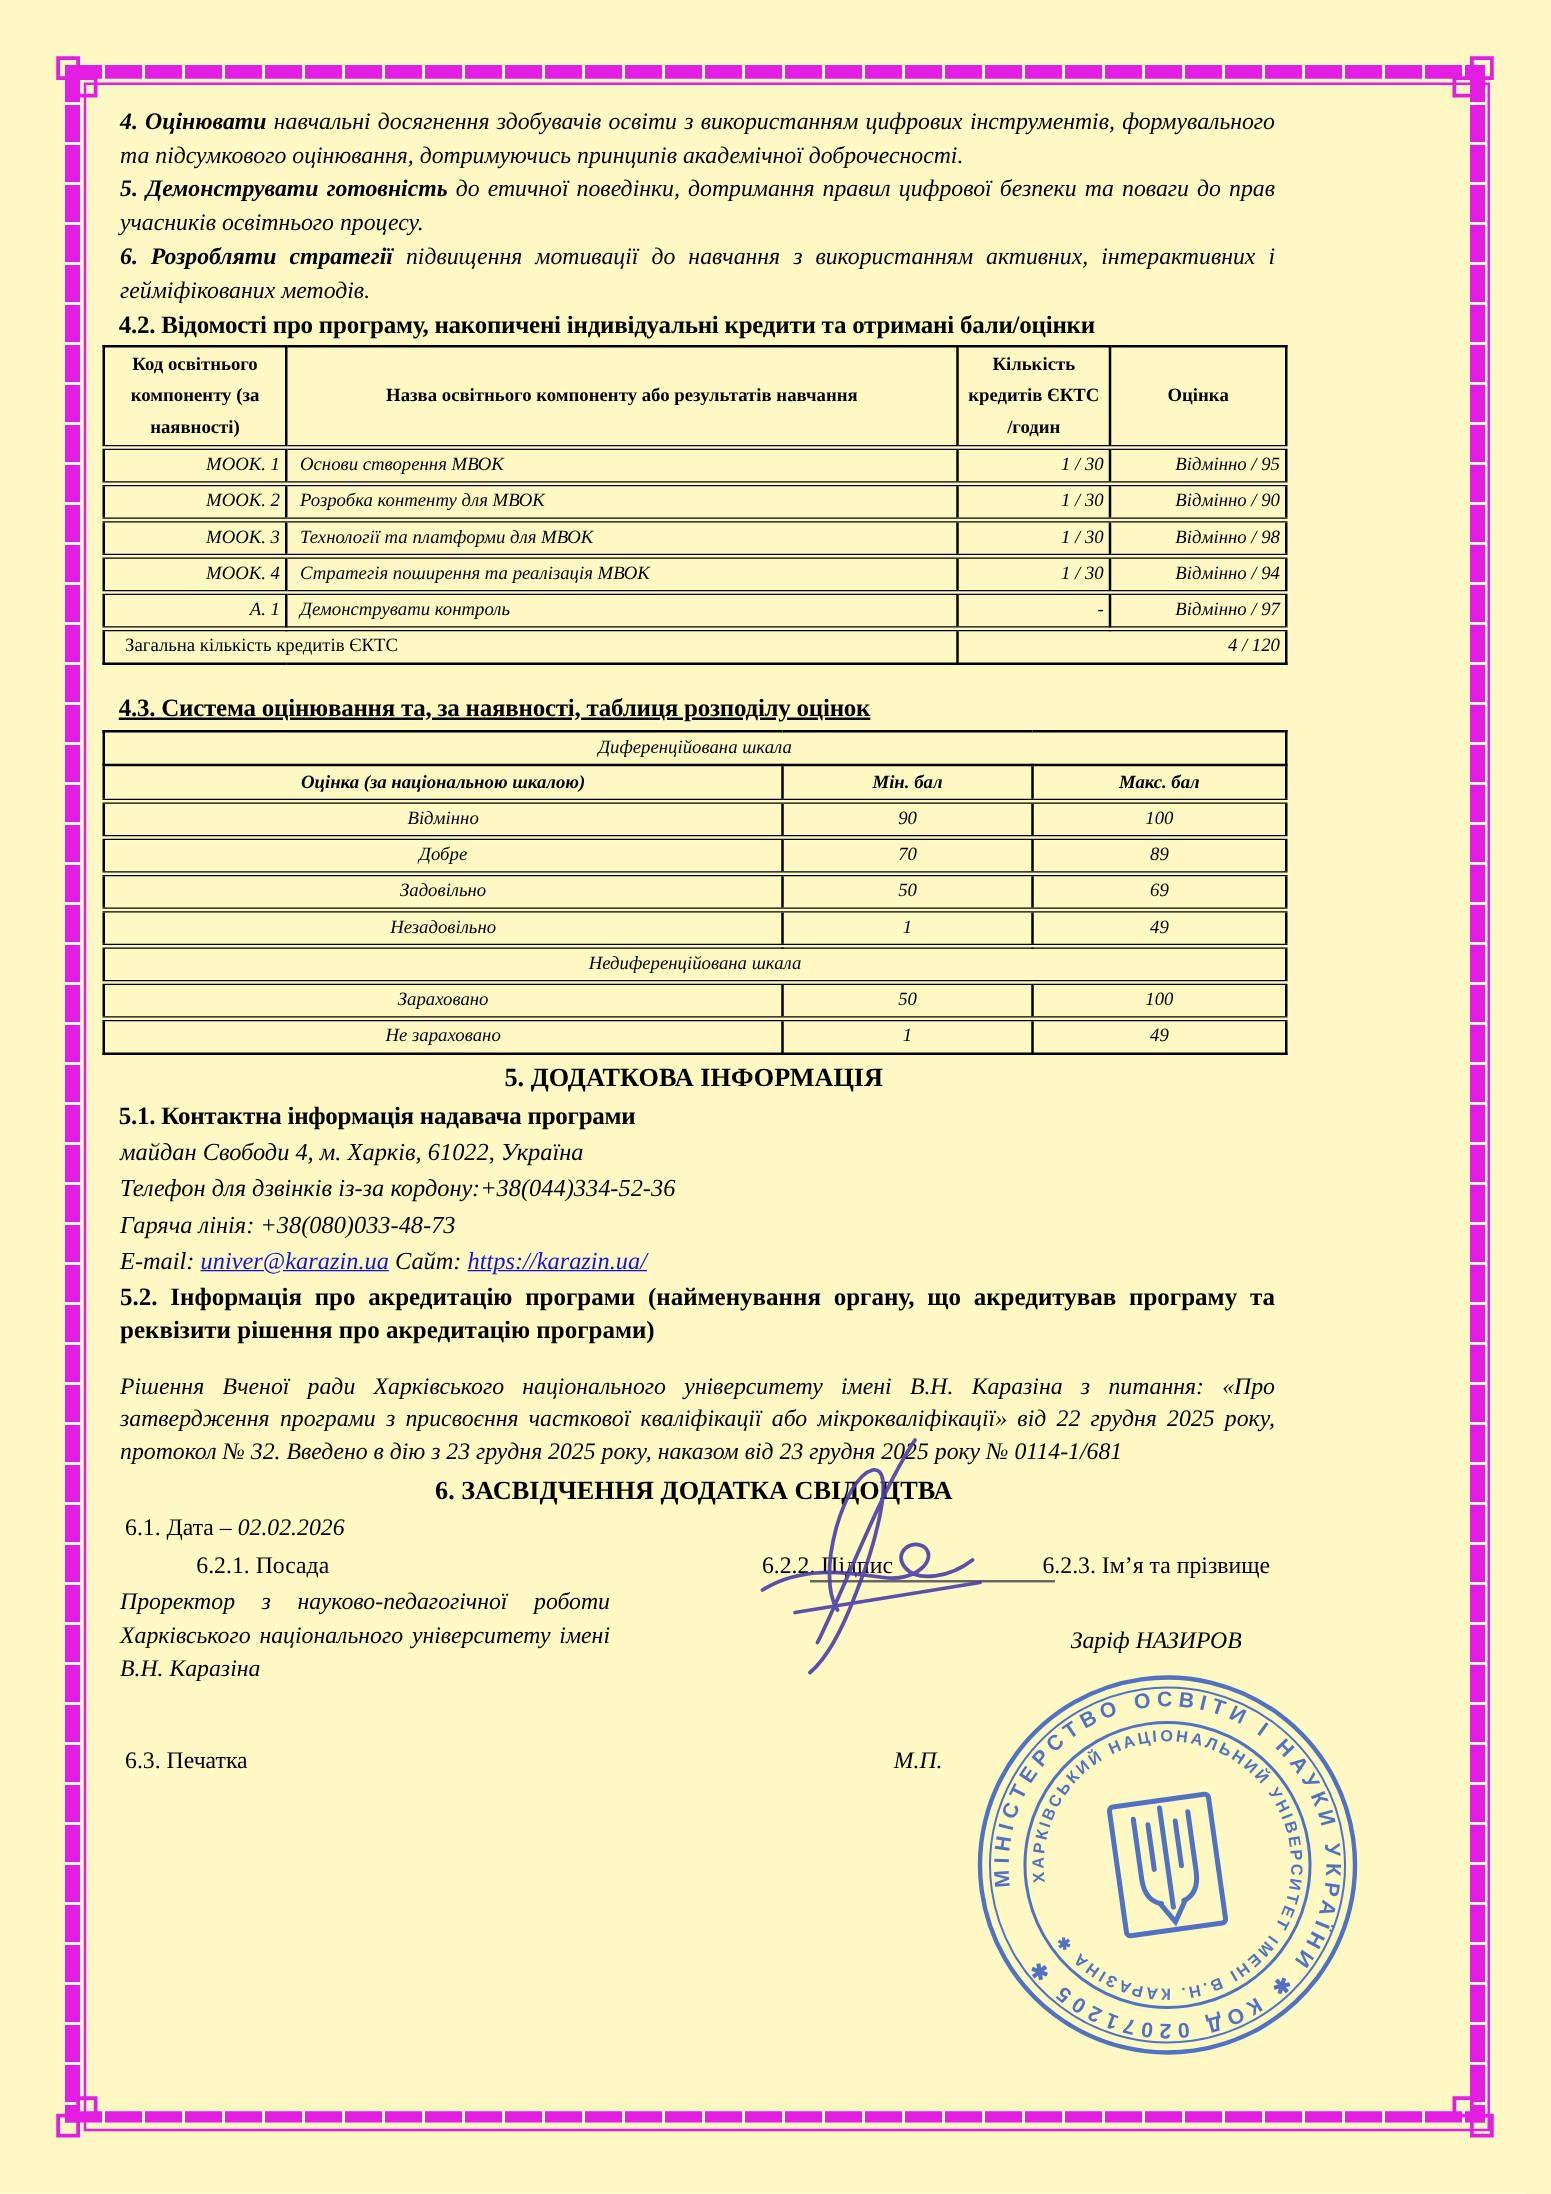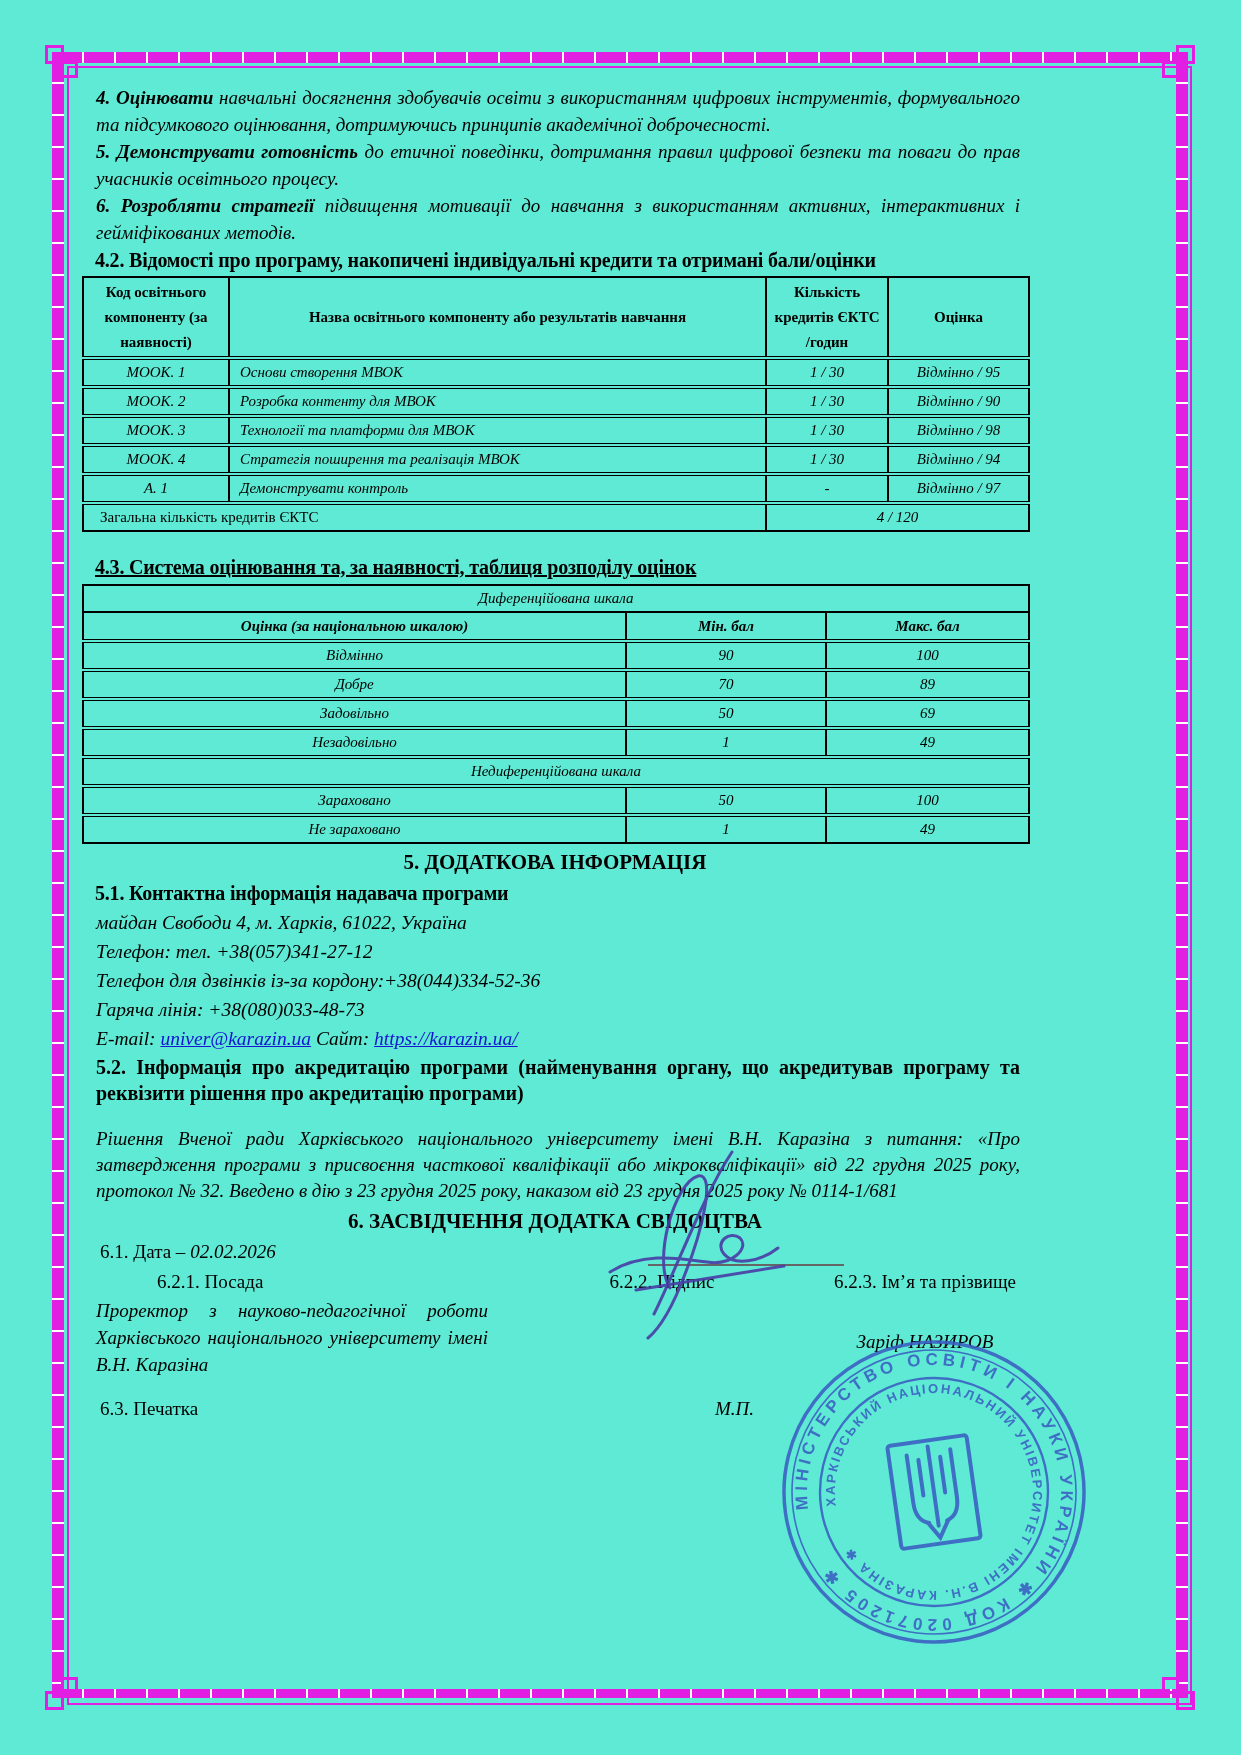--- a/index.html
+++ b/index.html
@@ -3,21 +3,21 @@
 <meta charset="utf-8">
 <style>
   :root{
     --magenta:#e21ee2;
     --stamp:#3a5fc2;
     --ink:#4a3da6;
     --link:#1414d2;
   }
   html,body{margin:0;padding:0;background:#fff;}
   .page{
-    position:relative;width:1241px;height:1755px;background:#5eead4;
+    position:relative;width:1241px;height:1755px;background:#fef9c3;
     font-family:"Liberation Serif",serif;color:#000;overflow:hidden;
   }
   
   .band{position:absolute;background:repeating-linear-gradient(90deg,var(--magenta) 0 30px,#fff 30px 32px);}
   .band.v{background:repeating-linear-gradient(180deg,var(--magenta) 0 30px,#fff 30px 32px);}
   .band.top{left:52px;top:52px;width:1136px;height:11px;}
   .band.bottom{left:52px;top:1689px;width:1136px;height:9px;}
   .band.left{left:52px;top:52px;width:12px;height:1646px;}
   .band.right{left:1176px;top:52px;width:12px;height:1646px;}
   .thinframe{position:absolute;left:67px;top:66px;width:1121px;height:1635px;border:2px solid var(--magenta);}
@@ -28,21 +28,21 @@
   .outcome .lead{font-weight:bold;}
   .first{margin-top:84px;}
   .h-sub{margin:0;padding-left:13px;font-size:20px;font-weight:bold;line-height:24px;letter-spacing:-0.2px;}
   .h42{margin-top:2px;margin-bottom:4px;}
   .h43{margin-top:23px;margin-bottom:5px;text-decoration:underline;}
   .h-center{margin:0;text-align:center;font-size:21px;font-weight:bold;line-height:26px;}
   table{border-collapse:collapse;width:946px;font-size:15px;table-layout:fixed;}
   td,th{border:2px solid #000;padding:1px 4px;}
   tr + tr td{border-top:4px double #000;}
   .t42 th{font-weight:bold;line-height:25px;text-align:center;vertical-align:middle;height:76px;}
-  .t42 td{height:23px;font-style:italic;text-align:center;}
+  .t42 td{height:23px;font-style:italic;text-align:right;}
   .t42 td.name{text-align:left;padding-left:10px;}
   .t42 td.upr{font-style:normal;text-align:left;padding-left:16px;}
   .t43 th{font-weight:bold;font-style:italic;text-align:center;height:24px;}
   .t43 td{height:23px;font-style:italic;text-align:center;}
   .contact{margin-top:3px;}
   .contact p{margin:0;padding-left:14px;font-style:italic;font-size:19.5px;line-height:29px;}
   .lnk{color:var(--link);text-decoration:underline;cursor:pointer;}
   .h52{margin-top:1px;padding:0 8px 0 14px;font-size:20px;font-weight:bold;line-height:26px;text-align:justify;}
   .accr{margin:1px 0 0 0;padding:0 8px 0 14px;font-style:italic;font-size:19px;line-height:26px;text-align:justify;}
   .h6{margin-top:4px;}
@@ -187,21 +187,20 @@
         <td>1</td>
         <td>49</td>
       </tr>
     </tbody>
       </table>
 
     <h2 class="h-center" style="margin-top:5px;">5. ДОДАТКОВА ІНФОРМАЦІЯ</h2>
     <h3 class="h-sub" style="margin-top:6px;">5.1. Контактна інформація надавача програми</h3>
     <div class="contact">
       <p>майдан Свободи 4, м. Харків, 61022, Україна</p>
-      <p>Телефон: тел. +38(057)341-27-12</p>
       <p>Телефон для дзвінків із-за кордону:+38(044)334-52-36</p>
       <p>Гаряча лінія: +38(080)033-48-73</p>
       <p><span>E-mail:</span> <a class="lnk">univer@karazin.ua</a> <span>Сайт:</span> <a class="lnk">https://karazin.ua/</a></p>
     </div>
     <h3 class="h52">5.2. Інформація про акредитацію програми (найменування органу, що акредитував програму та реквізити рішення про акредитацію програми)</h3>
     <p class="accr">Рішення Вченої ради Харківського національного університету імені В.Н. Каразіна з питання: «Про затвердження програми з присвоєння часткової кваліфікації або мікрокваліфікації» від 22 грудня 2025 року, протокол № 32. Введено в дію з 23 грудня 2025 року, наказом від 23 грудня 2025 року № 0114-1/681</p>
 
     <h2 class="h-center h6">6. ЗАСВІДЧЕННЯ ДОДАТКА СВІДОЦТВА</h2>
     <p class="dateline"><span>6.1. Дата –</span> <span class="dt">02.02.2026</span></p>
     <div class="certlabels">

